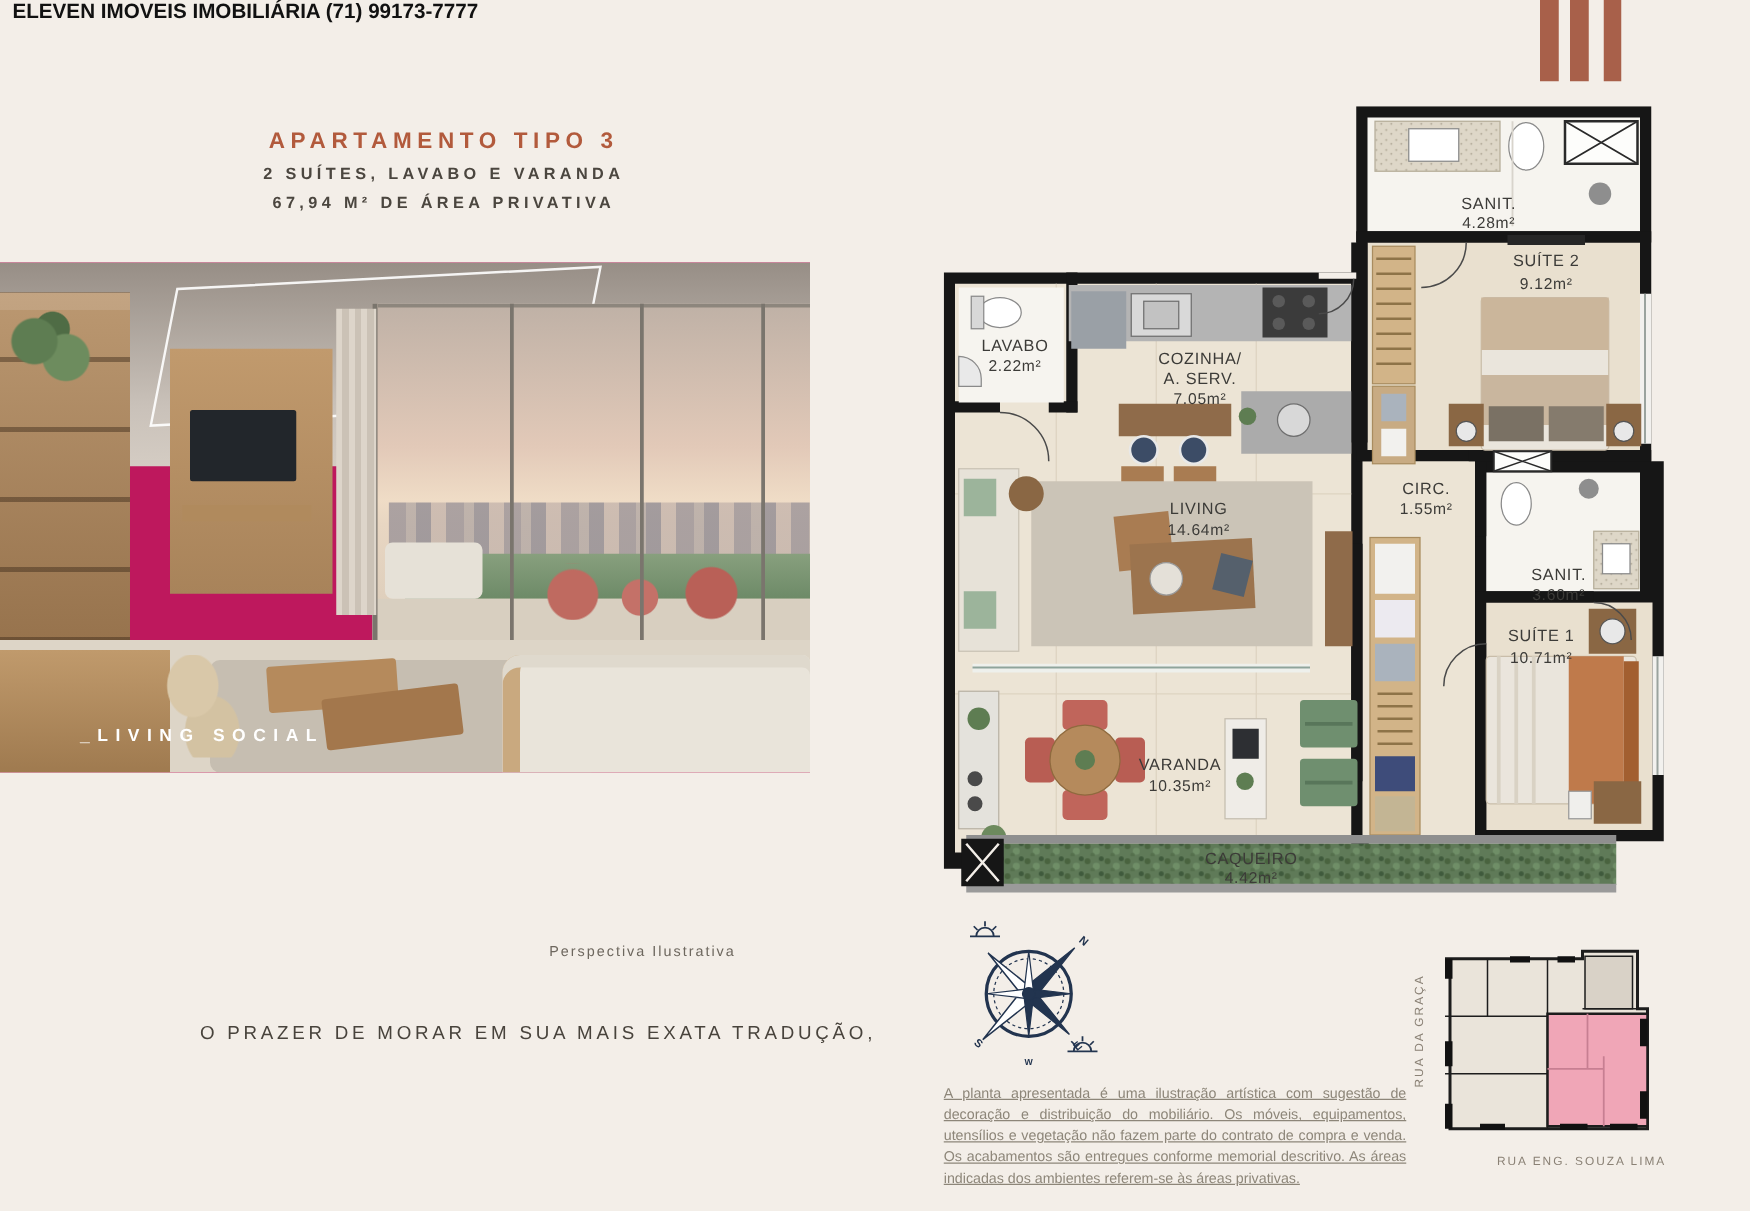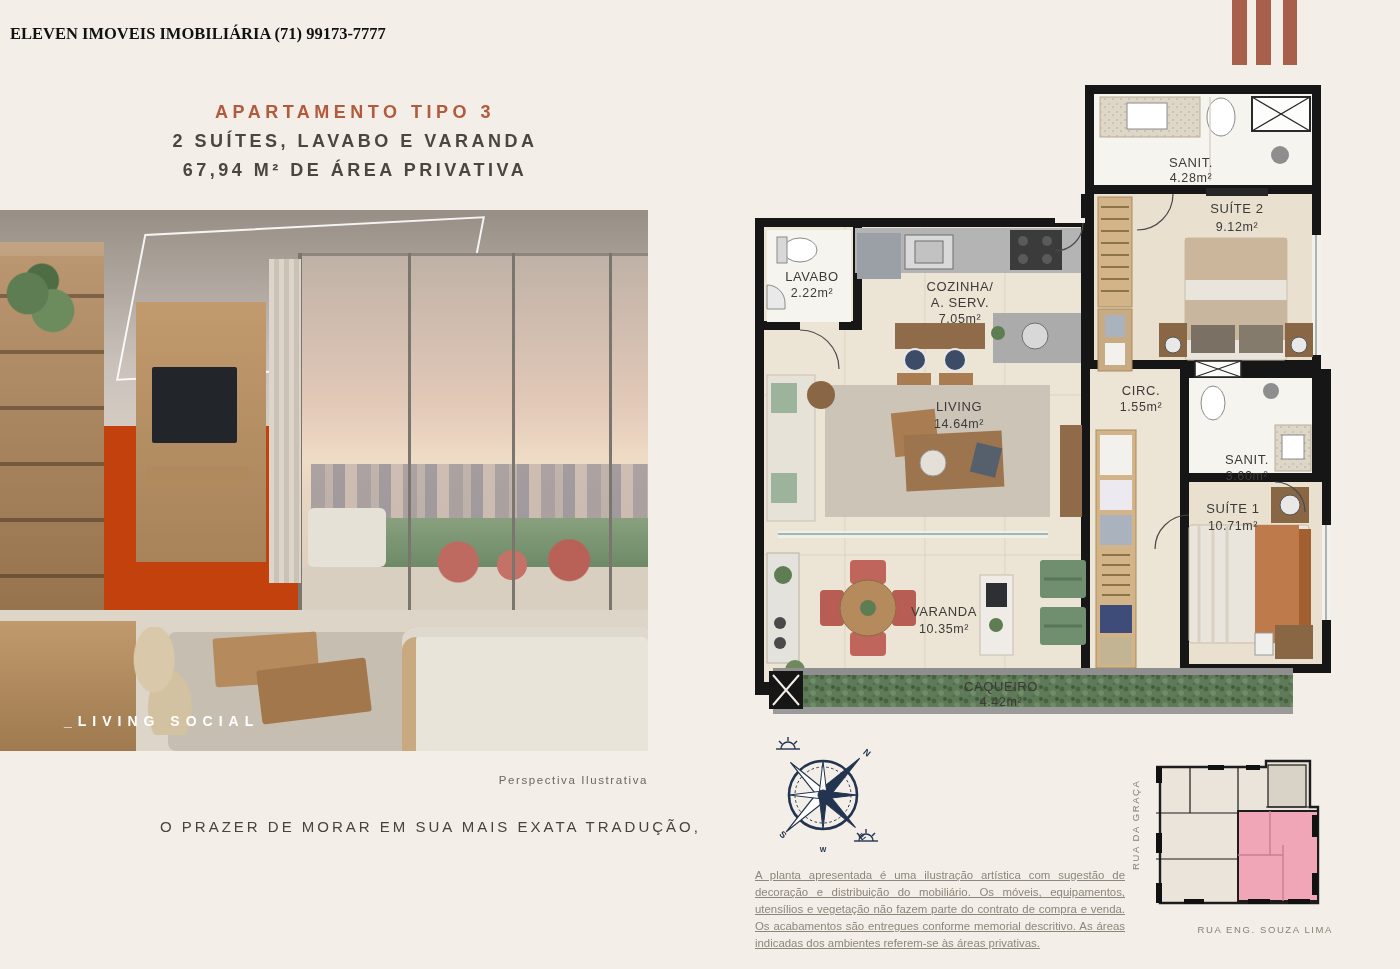--- a/index.html
+++ b/index.html
@@ -1,33 +1,33 @@
 <!DOCTYPE html>
 <html><head>
 <meta charset="utf-8">
 <style>
   html,body{margin:0;padding:0;}
   body{width:1400px;height:969px;position:relative;background:#f3eee8;overflow:hidden;
        font-family:"Liberation Sans",sans-serif;-webkit-font-smoothing:antialiased;}
   .abs{position:absolute;}
 
   
-  #agency{left:10px;top:24px;font-family:Liberation Serif, serif;font-weight:bold;
+  #agency{left:10px;top:0;font-family:Liberation Sans, sans-serif;font-weight:bold;
           font-size:16.5px;color:#111;letter-spacing:0px;white-space:nowrap;}
   .logo-bar{top:0;width:15px;height:65px;background:#a8604a;}
 
   
   #title-block{left:140px;top:102px;width:430px;text-align:center;}
   #title-line1{font-size:18px;font-weight:bold;letter-spacing:4.5px;color:#b25a3c;}
-  #title-line2,#title-line3{font-size:18px;font-weight:600;letter-spacing:3.5px;color:#4b463f;margin-top:8px;}
-
-  
-  #photo{left:0;top:210px;width:648px;height:541px;overflow:hidden;background:#c2410c;}
+  #title-line2,#title-line3{font-size:13px;font-weight:600;letter-spacing:3.5px;color:#4b463f;margin-top:8px;}
+
+  
+  #photo{left:0;top:210px;width:648px;height:408px;overflow:hidden;background:#be185d;}
   .ph{position:absolute;}
-  #photo-caption{left:380px;top:774px;width:268px;text-align:right;font-size:11.5px;
+  #photo-caption{left:380px;top:756px;width:268px;text-align:center;font-size:11.5px;
                  letter-spacing:1.6px;color:#6d675e;}
   #photo-label{left:64px;bottom:22px;color:#fff;font-weight:bold;font-size:14px;letter-spacing:6px;}
 
   #tagline{left:160px;top:818px;font-size:15px;letter-spacing:3px;color:#48433c;font-weight:500;white-space:nowrap;}
 
   
   #plan{left:755px;top:85px;width:580px;height:645px;}
   text.room{font-family:"Liberation Sans",sans-serif;font-size:13px;fill:#3c3b38;letter-spacing:.6px;}
   text.area{font-family:"Liberation Sans",sans-serif;font-size:12.5px;fill:#3c3b38;letter-spacing:.6px;}
 

